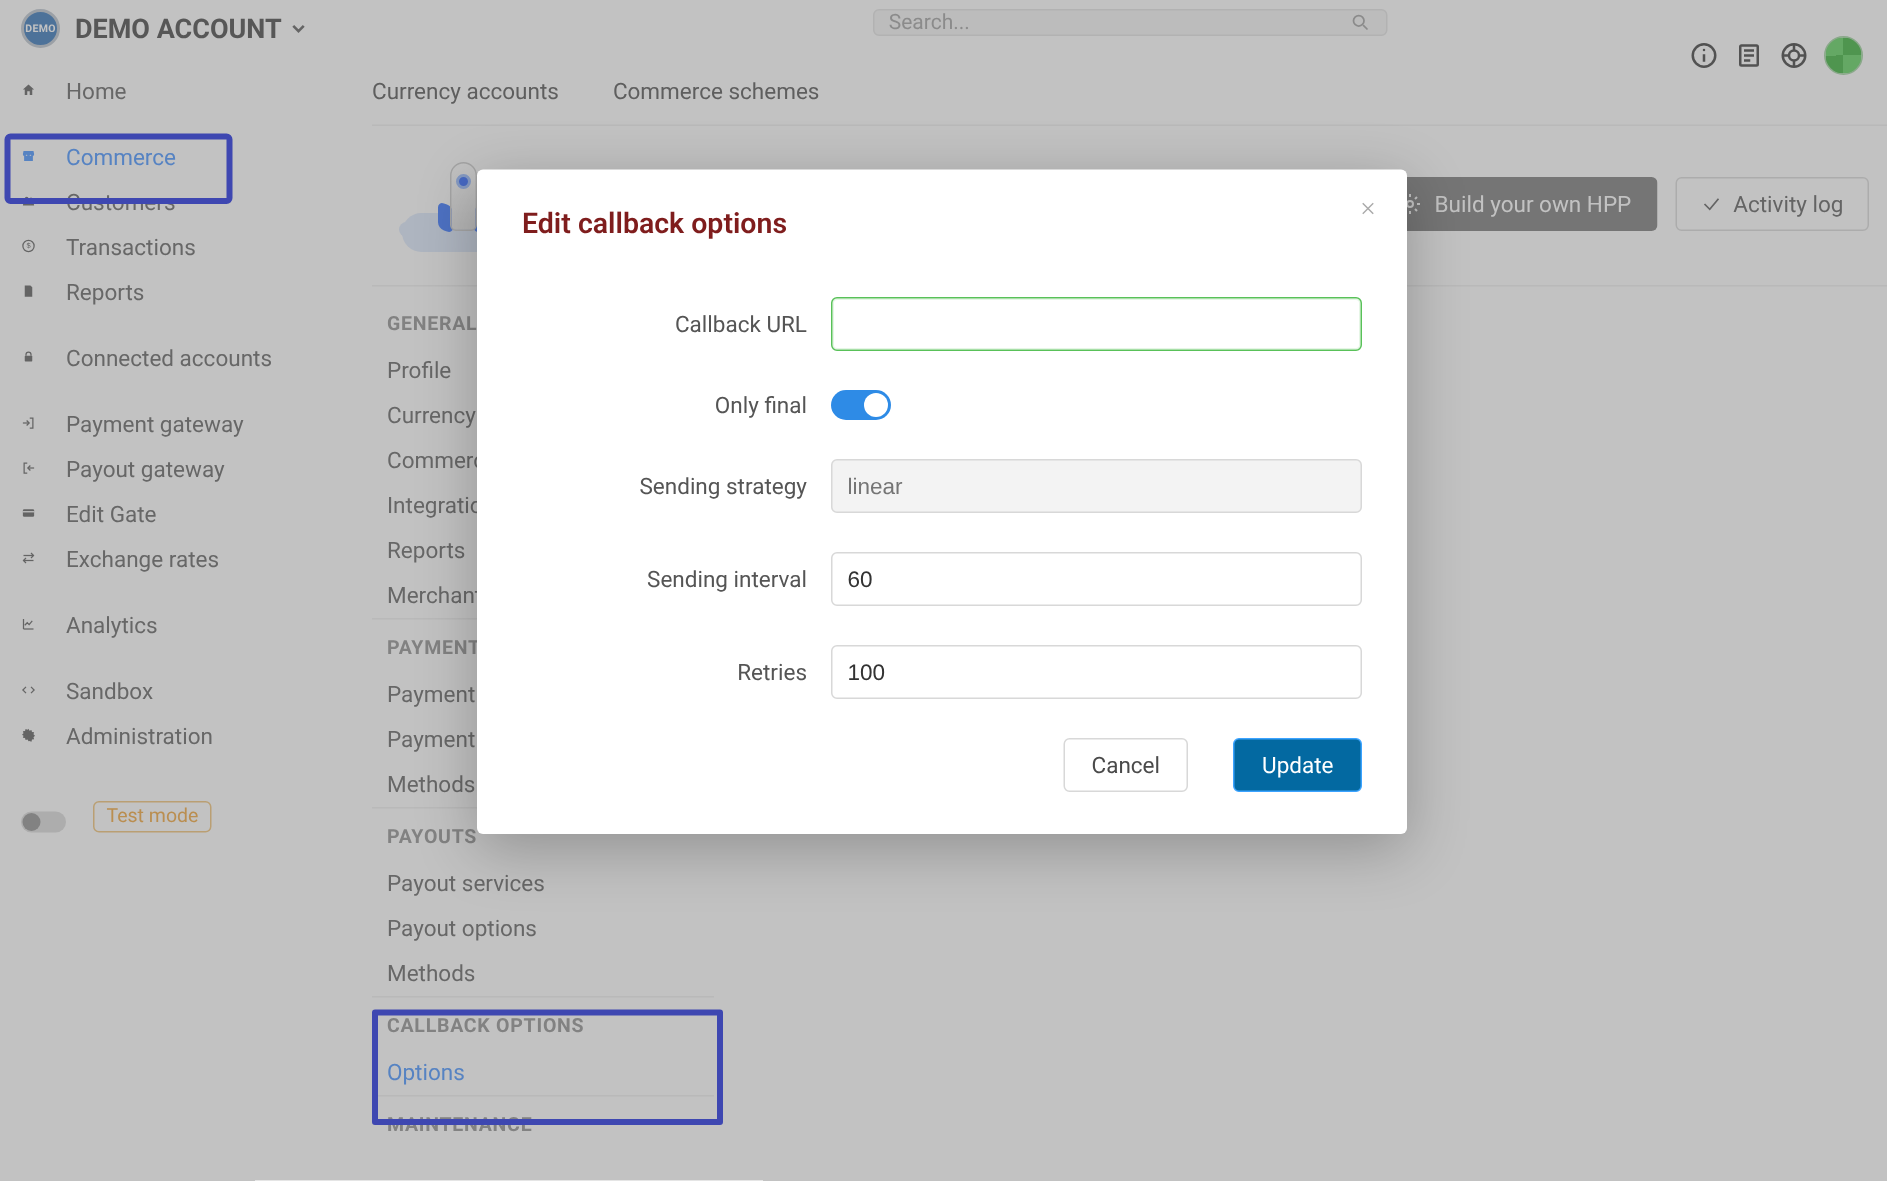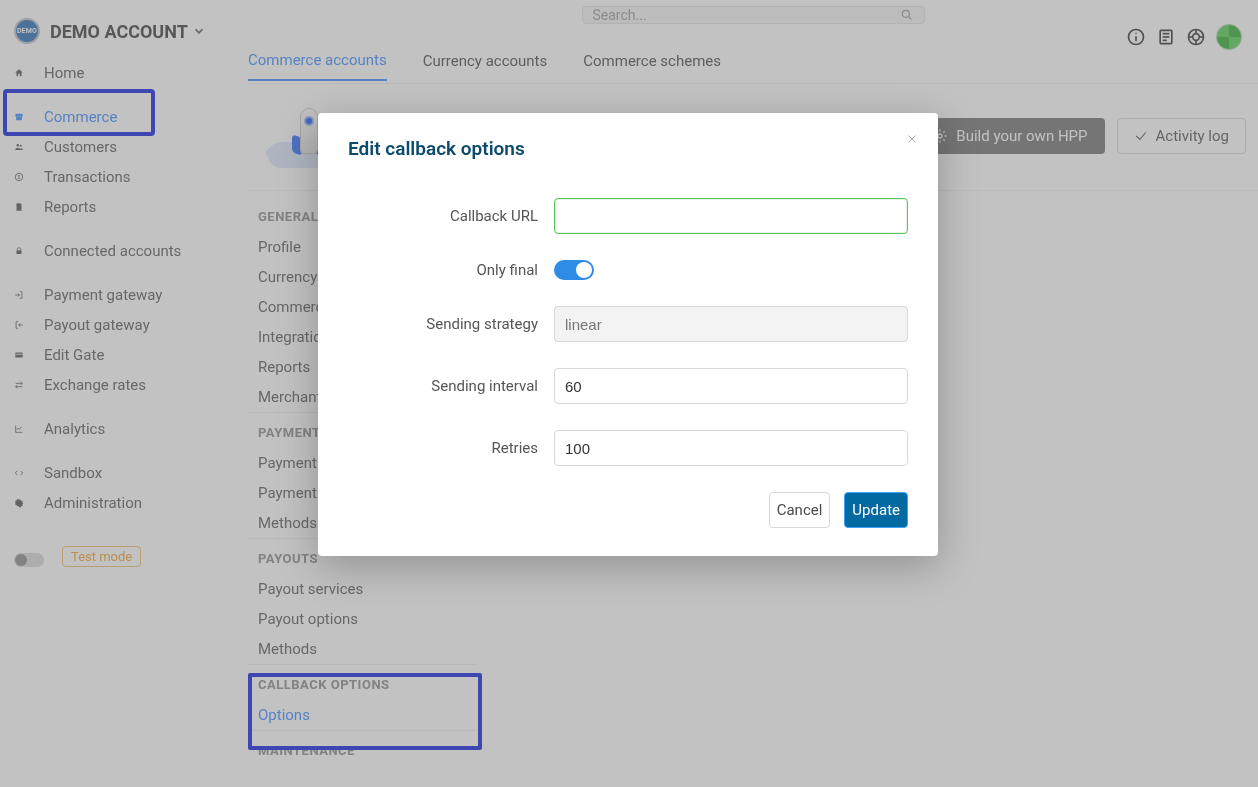--- a/index.html
+++ b/index.html
@@ -18,21 +18,21 @@
     position: relative;
     width: 1258px;
     height: 787px;
   }
   .sidebar {
     position: absolute;
     left: 0; top: 0;
     width: 248px;
     height: 787px;
     background: #fff;
-    padding-top: 12px;
+    padding-top: 0;
   }
   .account-row {
     display: flex;
     align-items: center;
     padding: 6px 14px 14px 14px;
   }
   .demo-badge {
     width: 26px; height: 26px;
     border-radius: 50%;
     background: #2a6db5;
@@ -47,21 +47,21 @@
     letter-spacing: 0.2px;
   }
   .account-name {
     font-size: 18px;
     font-weight: 700;
     color: #3d3d3d;
   }
   .chev { margin-left: 4px; color:#666; font-size:14px;}
   .nav-item {
     display: flex;
-    align-items: center;
+    align-items: flex-start;
     padding: 6px 14px;
     cursor: pointer;
     color: #5a5a5a;
     font-size: 15px;
   }
   .nav-item .icon, .nav-item svg {
     width: 20px;
     display: inline-flex;
     justify-content: center;
     color: #555;
@@ -268,21 +268,21 @@
     position:absolute;
     left:318px; top:113px;
     width:620px;
     background:#fff;
     border-radius:4px;
     box-shadow: 0 10px 40px rgba(0,0,0,0.25);
     z-index:20;
     padding: 24px 30px 28px 30px;
   }
   .modal-title{
-    font-size:19px; font-weight:600; color:#0c4a6e;
+    font-size:19px; font-weight:600; color:#7f1d1d;
     margin-bottom: 38px;
   }
   .modal-close{
     position:absolute; right:16px; top:16px;
     color:#aaa; cursor:pointer; font-size:16px;
     padding:4px;
   }
   .form-row{
     display:flex; align-items:center;
     margin-bottom: 26px;
@@ -309,23 +309,23 @@
   }
   .toggle::after{
     content:''; position:absolute; right:2px; top:2px;
     width:16px; height:16px; border-radius:50%; background:#fff;
   }
   .modal-actions{
     display:flex; justify-content:flex-end; gap:14px;
     margin-top: 6px;
   }
   .mbtn{
-    height:36px; padding:0 7px; border-radius:4px;
+    height:36px; padding:0 18px; border-radius:4px;
     display:inline-flex; align-items:center;
-    font-size:15px; cursor:pointer;
+    font-size:15px; cursor:pointer;margin-left:16px;
   }
   .mbtn-cancel{ border:1px solid #d8d8d8; background:#fff; color:#4a4a4a;}
   .mbtn-primary{ background:#0369a1; color:#fff; border:1px solid #3ba3ff;}
   
   svg{ display:block; }
 </style>
 </head>
 <body>
 
 <div class="app">
@@ -508,21 +508,20 @@
               <line x1="12" y1="16" x2="12" y2="21"></line>
               <line x1="3" y1="12" x2="8" y2="12"></line>
               <line x1="16" y1="12" x2="21" y2="12"></line>
             </svg>
         </span>
         <div class="avatar"></div>
       </div>
     </div>
 
     <div class="tabs">
-      <div class="tab active">Commerce accounts</div>
       <div class="tab">Currency accounts</div>
       <div class="tab">Commerce schemes</div>
     </div>
 
     <div class="entity-header">
       <div class="rocket">
         <div class="cloud"></div>
         <div class="rocket-fin-l"></div>
           <div class="rocket-fin-r"></div>
         <div class="rocket-body"></div>

